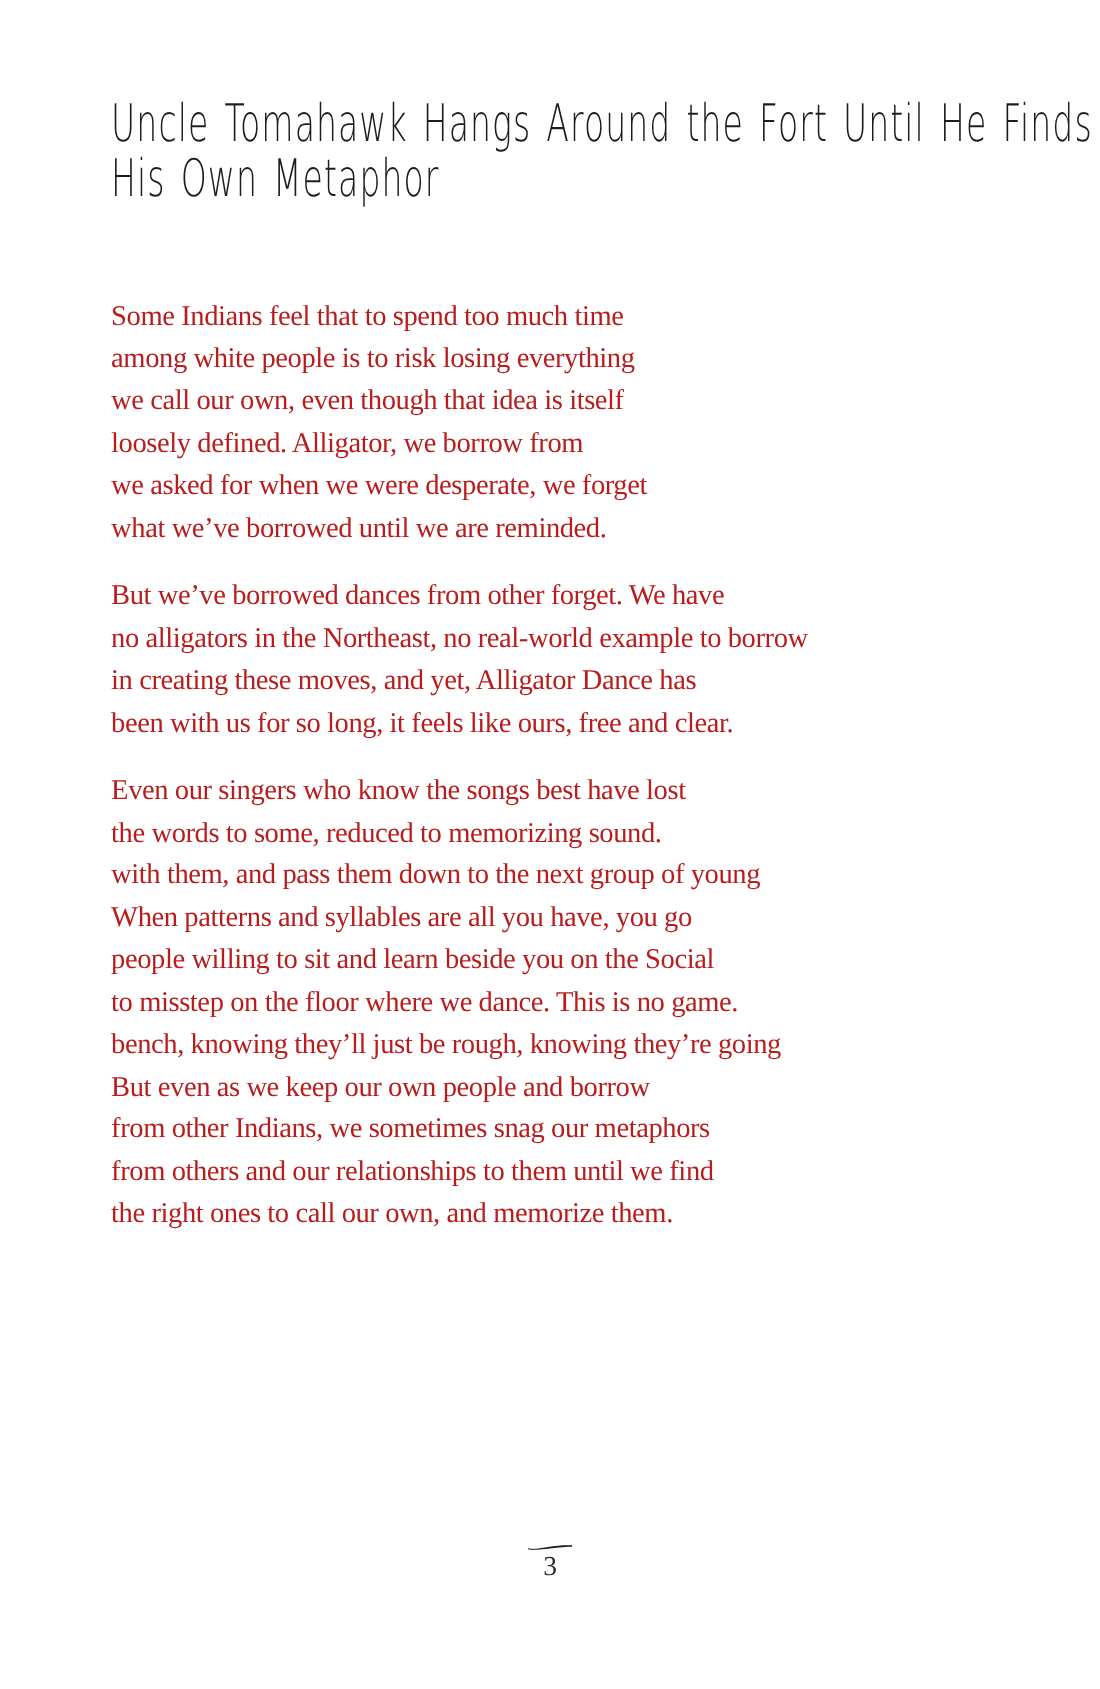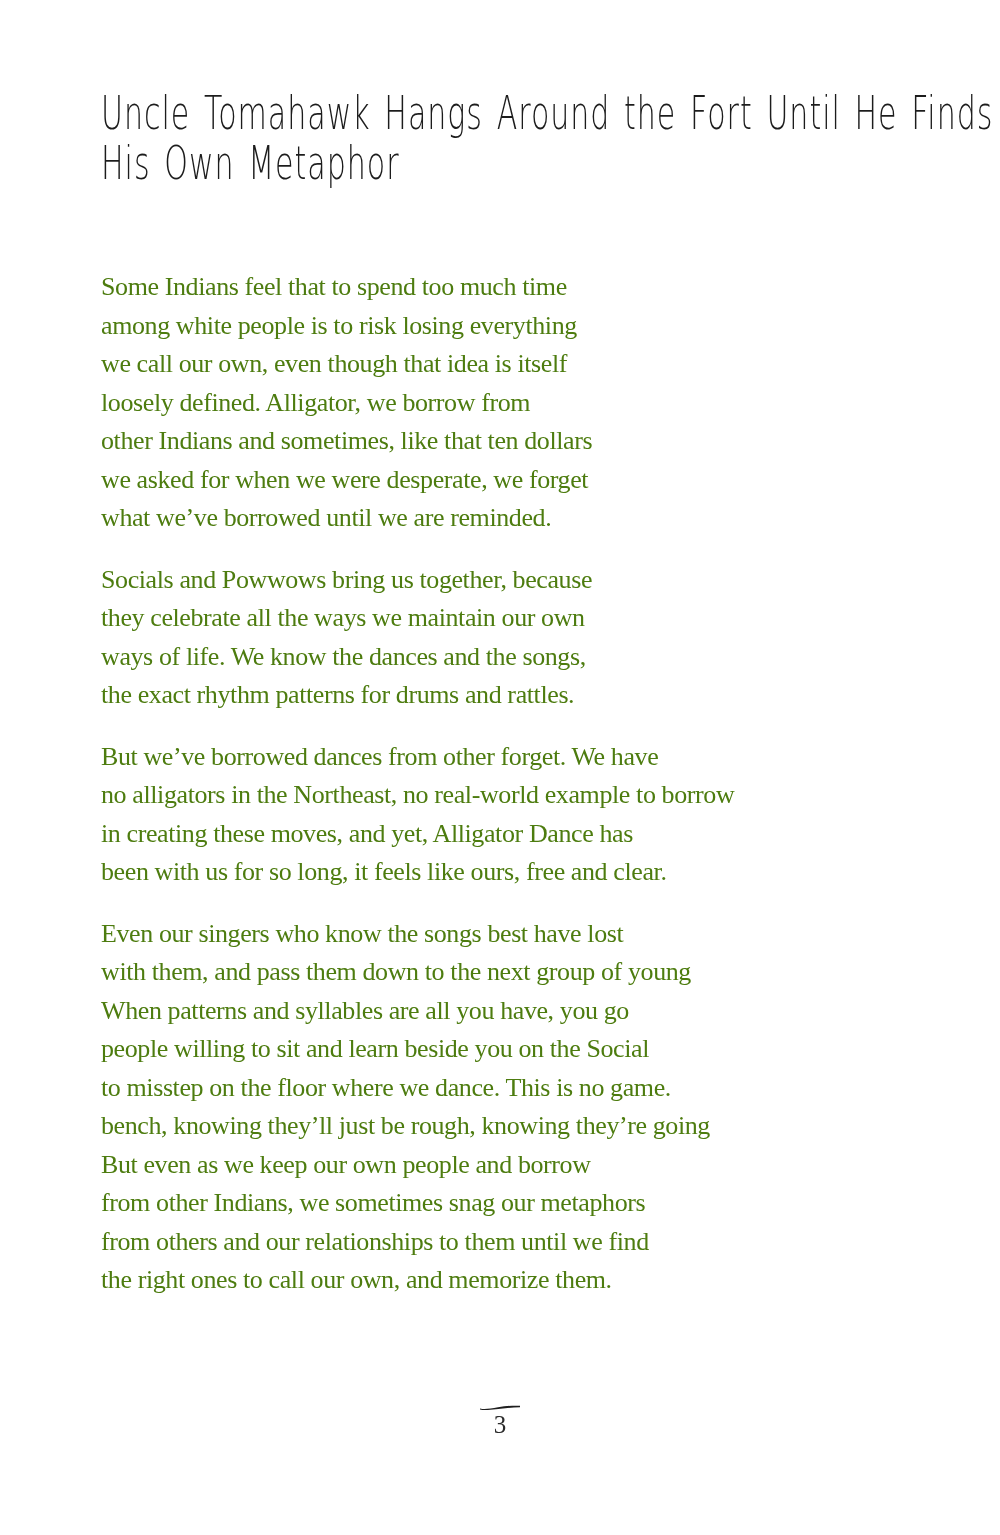--- a/index.html
+++ b/index.html
@@ -42,21 +42,21 @@
     margin-top: 80px;
   }
   .stanza {
     margin: 0 0 23px 0;
   }
   .poem-line {
     font-family: "Liberation Serif", "DejaVu Serif", serif;
     font-size: 26px;
     line-height: 38.5px;
     letter-spacing: -0.4px;
-    color: #4d7c0f;
+    color: #b91c1c;
     white-space: nowrap;
   }
   .footer {
     position: absolute;
     left: 0;
     top: 1398px;
     width: 1000px;
     text-align: center;
   }
   .footer-rule {
@@ -83,41 +83,35 @@
     <div class="title-line">His Own Metaphor</div>
   </div>
 
   <div class="poem-body">
 
     <div class="stanza">
       <div class="poem-line">Some Indians feel that to spend too much time</div>
       <div class="poem-line">among white people is to risk losing everything</div>
       <div class="poem-line">we call our own, even though that idea is itself</div>
       <div class="poem-line">loosely defined. Alligator, we borrow from</div>
-      <div class="poem-line">other Indians and sometimes, like that ten dollars</div>
       <div class="poem-line">we asked for when we were desperate, we forget</div>
       <div class="poem-line">what we’ve borrowed until we are reminded.</div>
     </div>
 
-    <div class="stanza">
-      <div class="poem-line">Socials and Powwows bring us together, because</div>
-      <div class="poem-line">they celebrate all the ways we maintain our own</div>
-      <div class="poem-line">ways of life. We know the dances and the songs,</div>
-      <div class="poem-line">the exact rhythm patterns for drums and rattles.</div>
-    </div>
 
     <div class="stanza">
       <div class="poem-line">But we’ve borrowed dances from other forget. We have</div>
       <div class="poem-line">no alligators in the Northeast, no real-world example to borrow</div>
       <div class="poem-line">in creating these moves, and yet, Alligator Dance has</div>
       <div class="poem-line">been with us for so long, it feels like ours, free and clear.</div>
     </div>
 
     <div class="stanza">
       <div class="poem-line">Even our singers who know the songs best have lost</div>
+      <div class="poem-line">the words to some, reduced to memorizing sound.</div>
       <div class="poem-line">with them, and pass them down to the next group of young</div>
       <div class="poem-line">When patterns and syllables are all you have, you go</div>
       <div class="poem-line">people willing to sit and learn beside you on the Social</div>
       <div class="poem-line">to misstep on the floor where we dance. This is no game.</div>
       <div class="poem-line">bench, knowing they’ll just be rough, knowing they’re going</div>
       <div class="poem-line">But even as we keep our own people and borrow</div>
       <div class="poem-line">from other Indians, we sometimes snag our metaphors</div>
       <div class="poem-line">from others and our relationships to them until we find</div>
       <div class="poem-line">the right ones to call our own, and memorize them.</div>
     </div>

